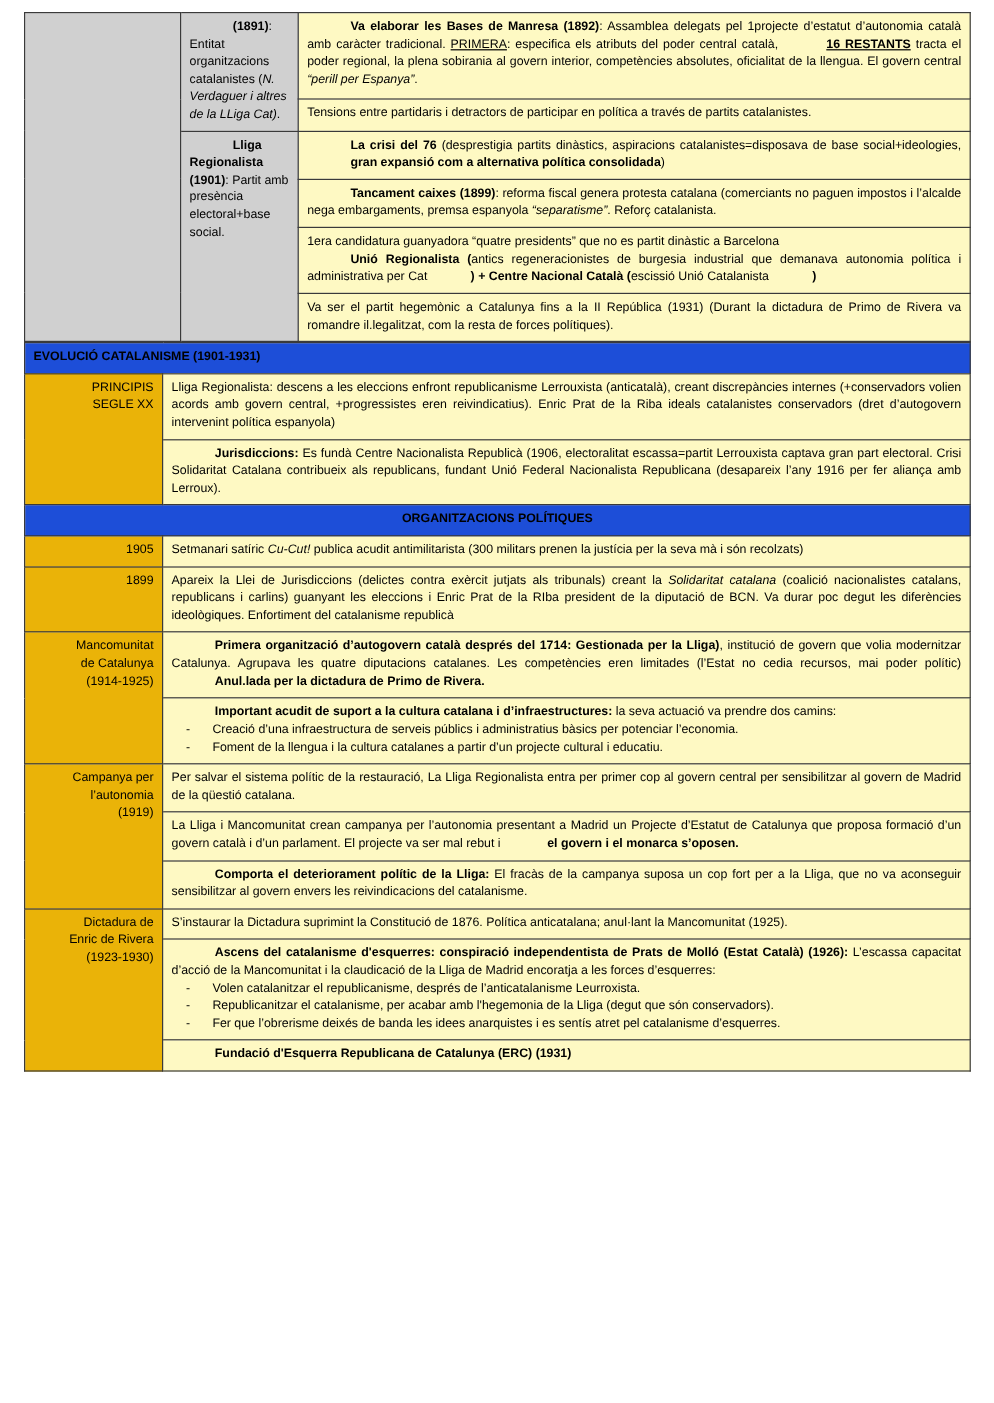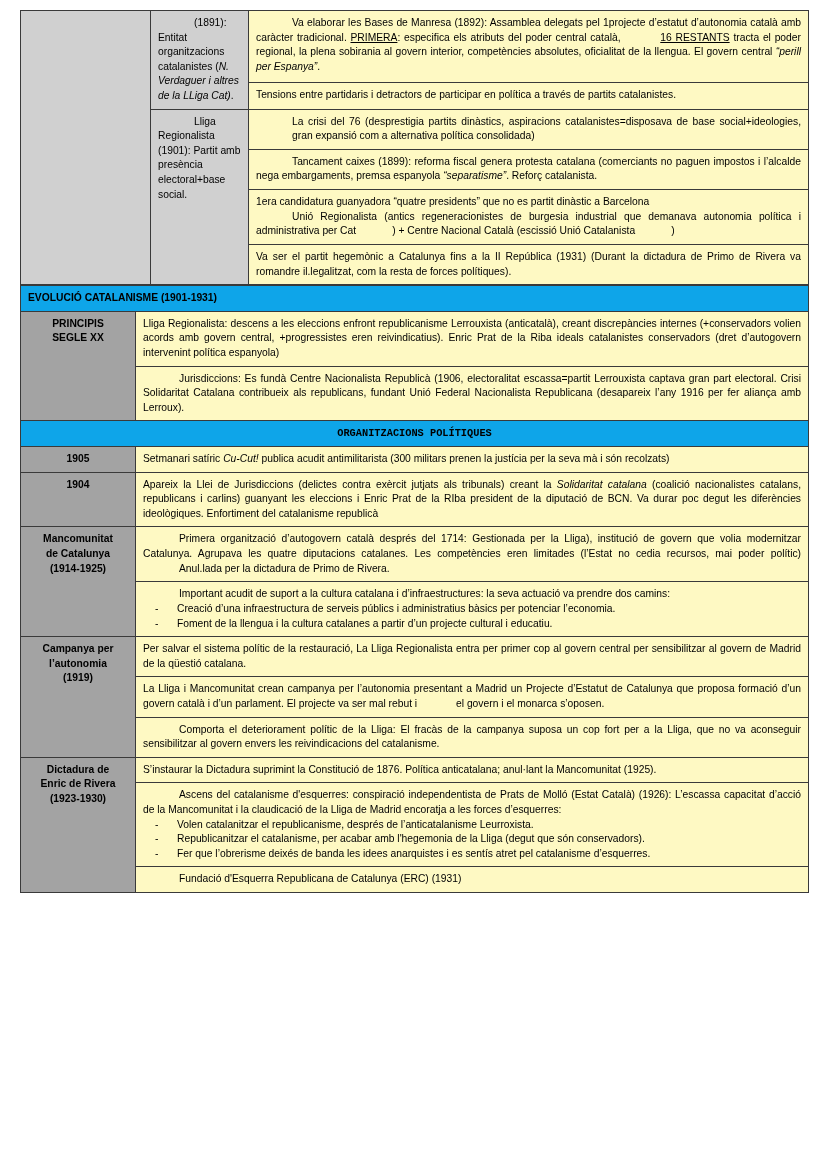--- a/index.html
+++ b/index.html
@@ -51,42 +51,42 @@
   }
   .cell-white {
     background: #fef9c3;
   }
 
   
   .t2 .col-a { width: 115px; }
   .t2 .col-b { width: 673px; }
 
   .band {
-    background: #0ea5e9;
+    background: #1d4ed8;
     font-weight: bold;
     font-size: 10.6px;
     padding: 6px 8px;
   }
-  .band-center { text-align: center; font-family: Liberation Mono, monospace; }
+  .band-center { text-align: center; }
 
   .rowlabel {
-    background: #a3a3a3;
-    font-weight: bold;
-    text-align: center;
+    background: #eab308;
+    font-weight: normal;
+    text-align: right;
     vertical-align: middle;
     font-size: 10.4px;
     line-height: 1.45;
   }
 
   .just { text-align: justify; text-justify: inter-word; }
 
   p.para { margin: 0; }
   p.para + p.para { margin-top: 0px; }
 
-  b, .b { font-weight: normal; padding-left: 36px; }
+  b, .b { font-weight: bold; padding-left: 36px; }
   i, .i { font-style: italic; }
   u, .u { text-decoration: underline; }
 
   ul.dashlist {
     margin: 0;
     padding: 0 0 0 34px;
     list-style: none;
   }
   ul.dashlist li {
     position: relative;
@@ -180,21 +180,21 @@
       </tr>
 
       <tr>
         <td class="rowlabel">1905</td>
         <td class="cell-white">
           <span>Setmanari satíric </span><span class="i">Cu-Cut!</span><span> publica acudit antimilitarista (300 militars prenen la justícia per la seva mà i són recolzats)</span>
         </td>
       </tr>
 
       <tr>
-        <td class="rowlabel">1904</td>
+        <td class="rowlabel">1899</td>
         <td class="cell-white just">
           <span>Apareix la Llei de Jurisdiccions (delictes contra exèrcit jutjats als tribunals) creant la </span><span class="i">Solidaritat catalana</span><span> (coalició nacionalistes catalans, republicans i carlins) guanyant les eleccions i Enric Prat de la RIba president de la diputació de BCN. Va durar poc degut les diferències ideològiques. Enfortiment del catalanisme republicà</span>
         </td>
       </tr>
 
       <tr>
         <td class="rowlabel" rowspan="2">
           <span>Mancomunitat</span><br>
           <span>de Catalunya</span><br>
           <span>(1914-1925)</span>

